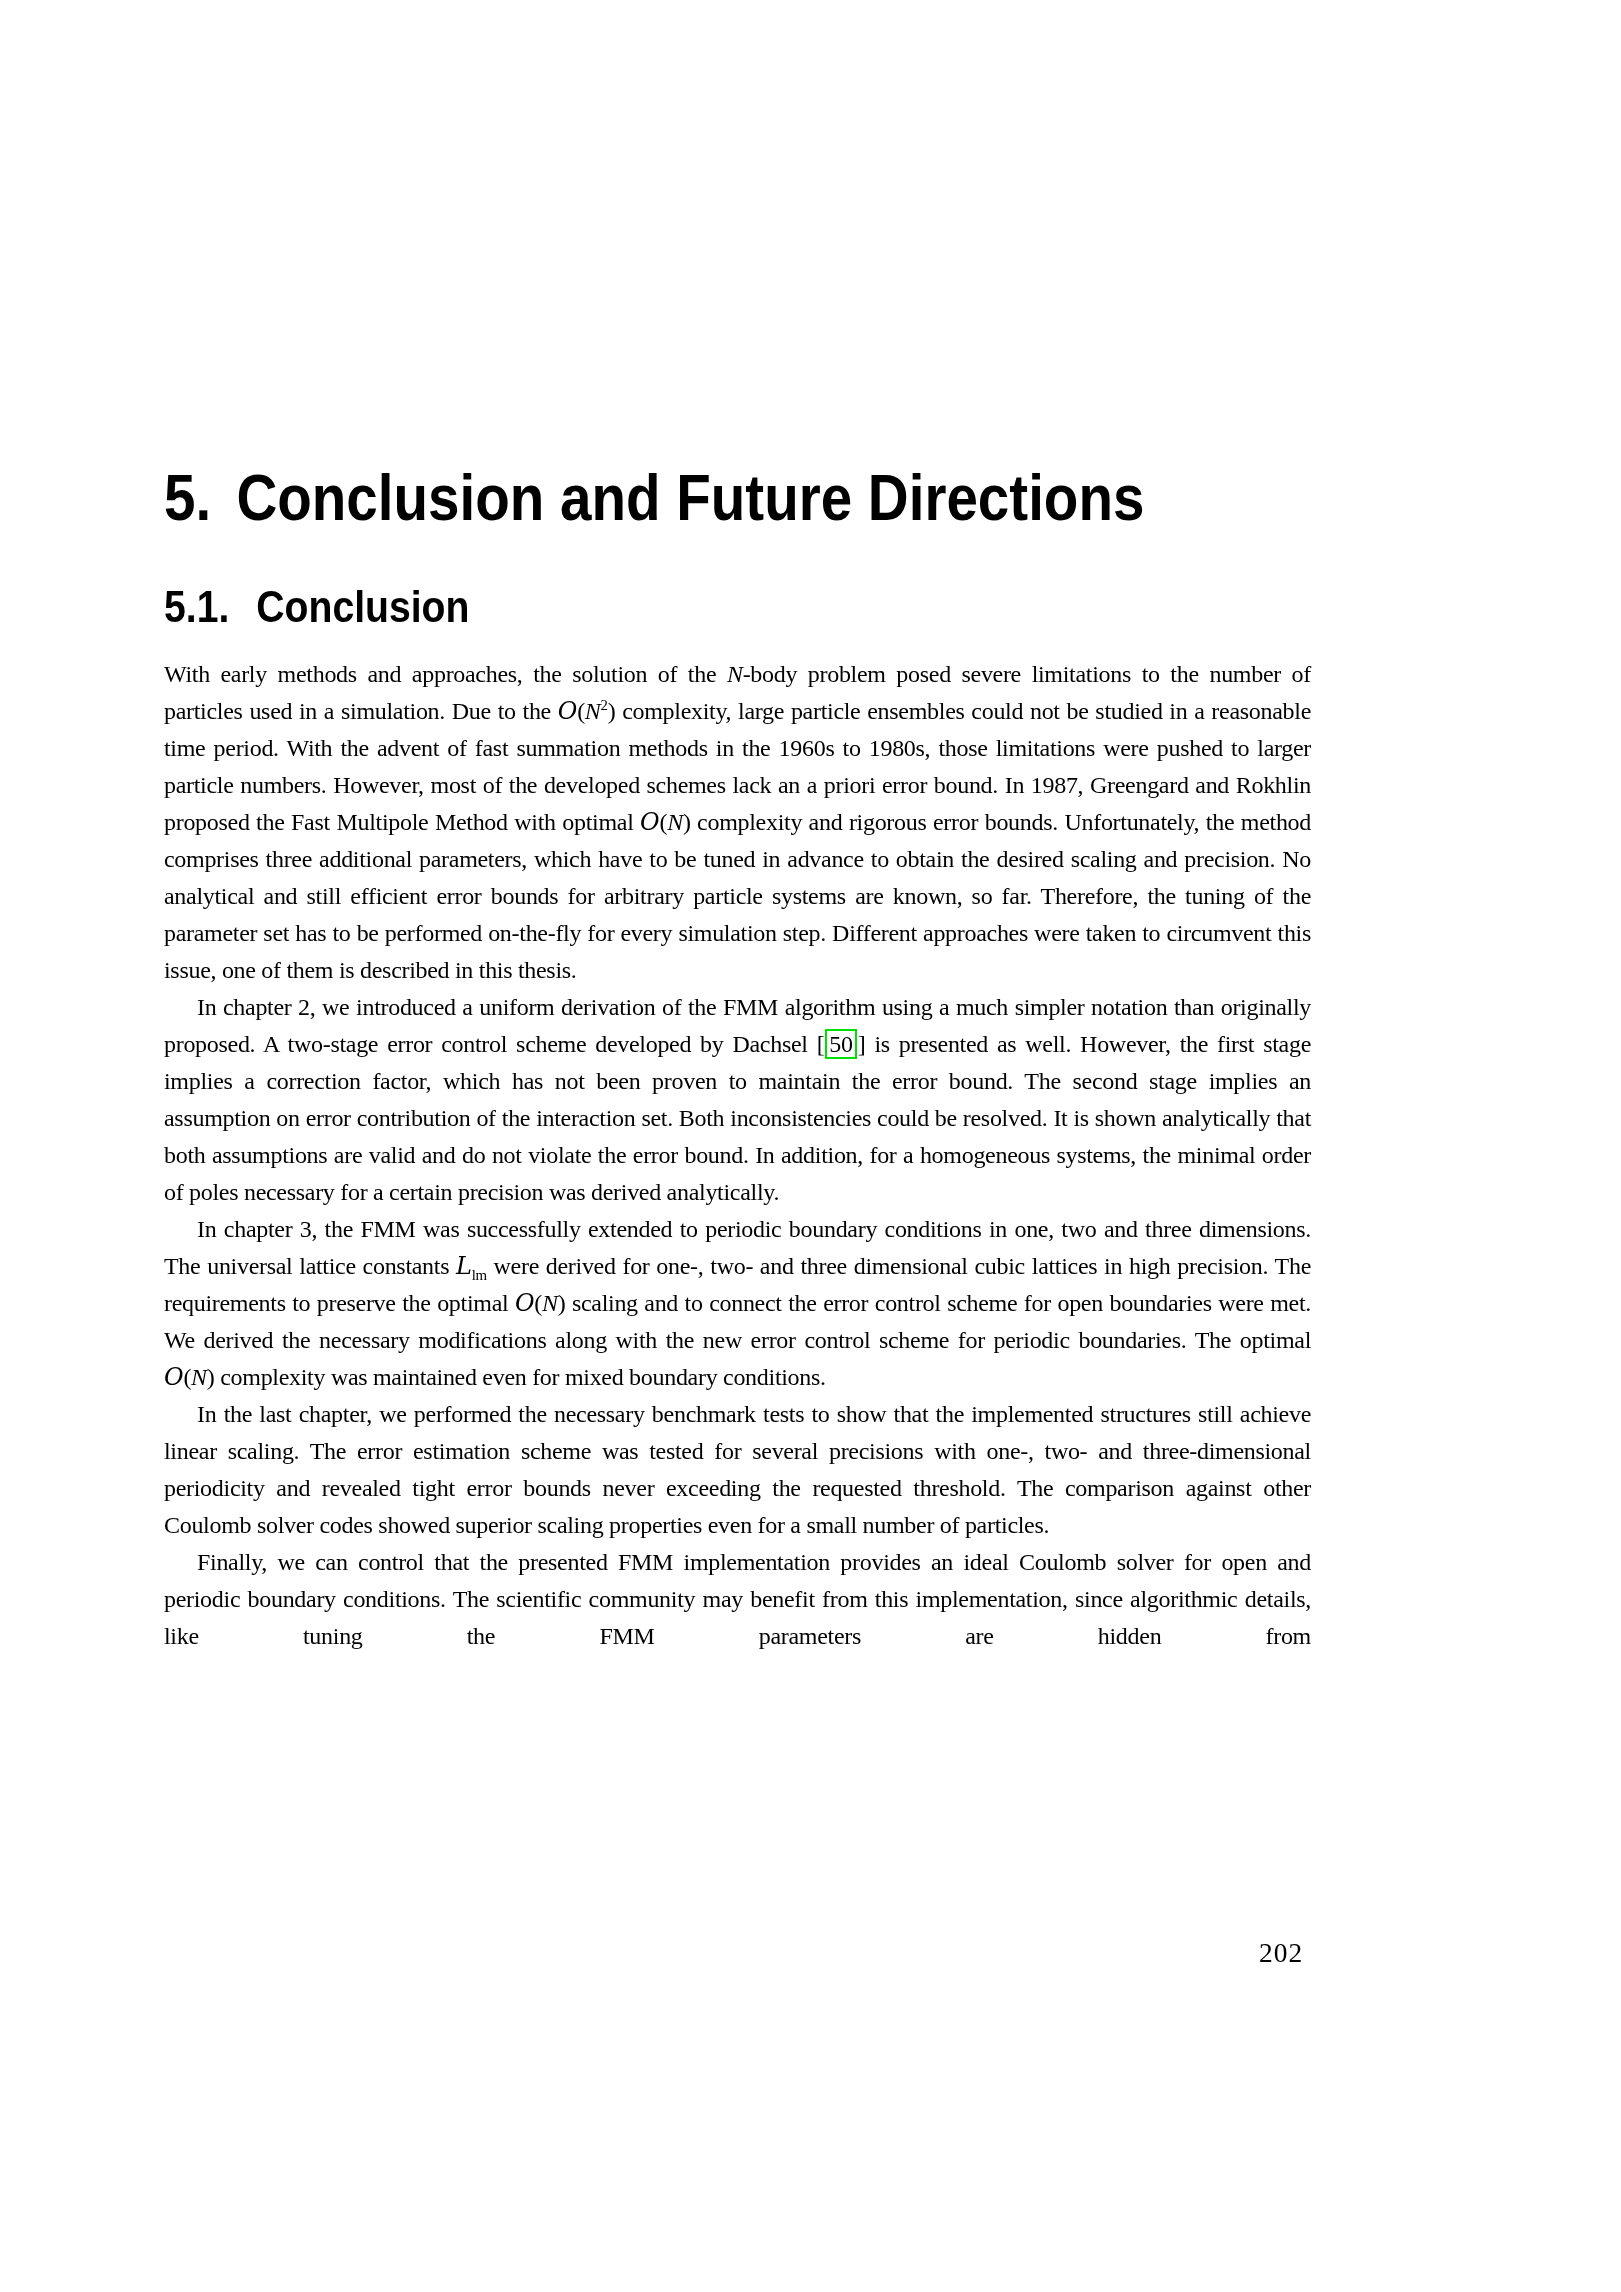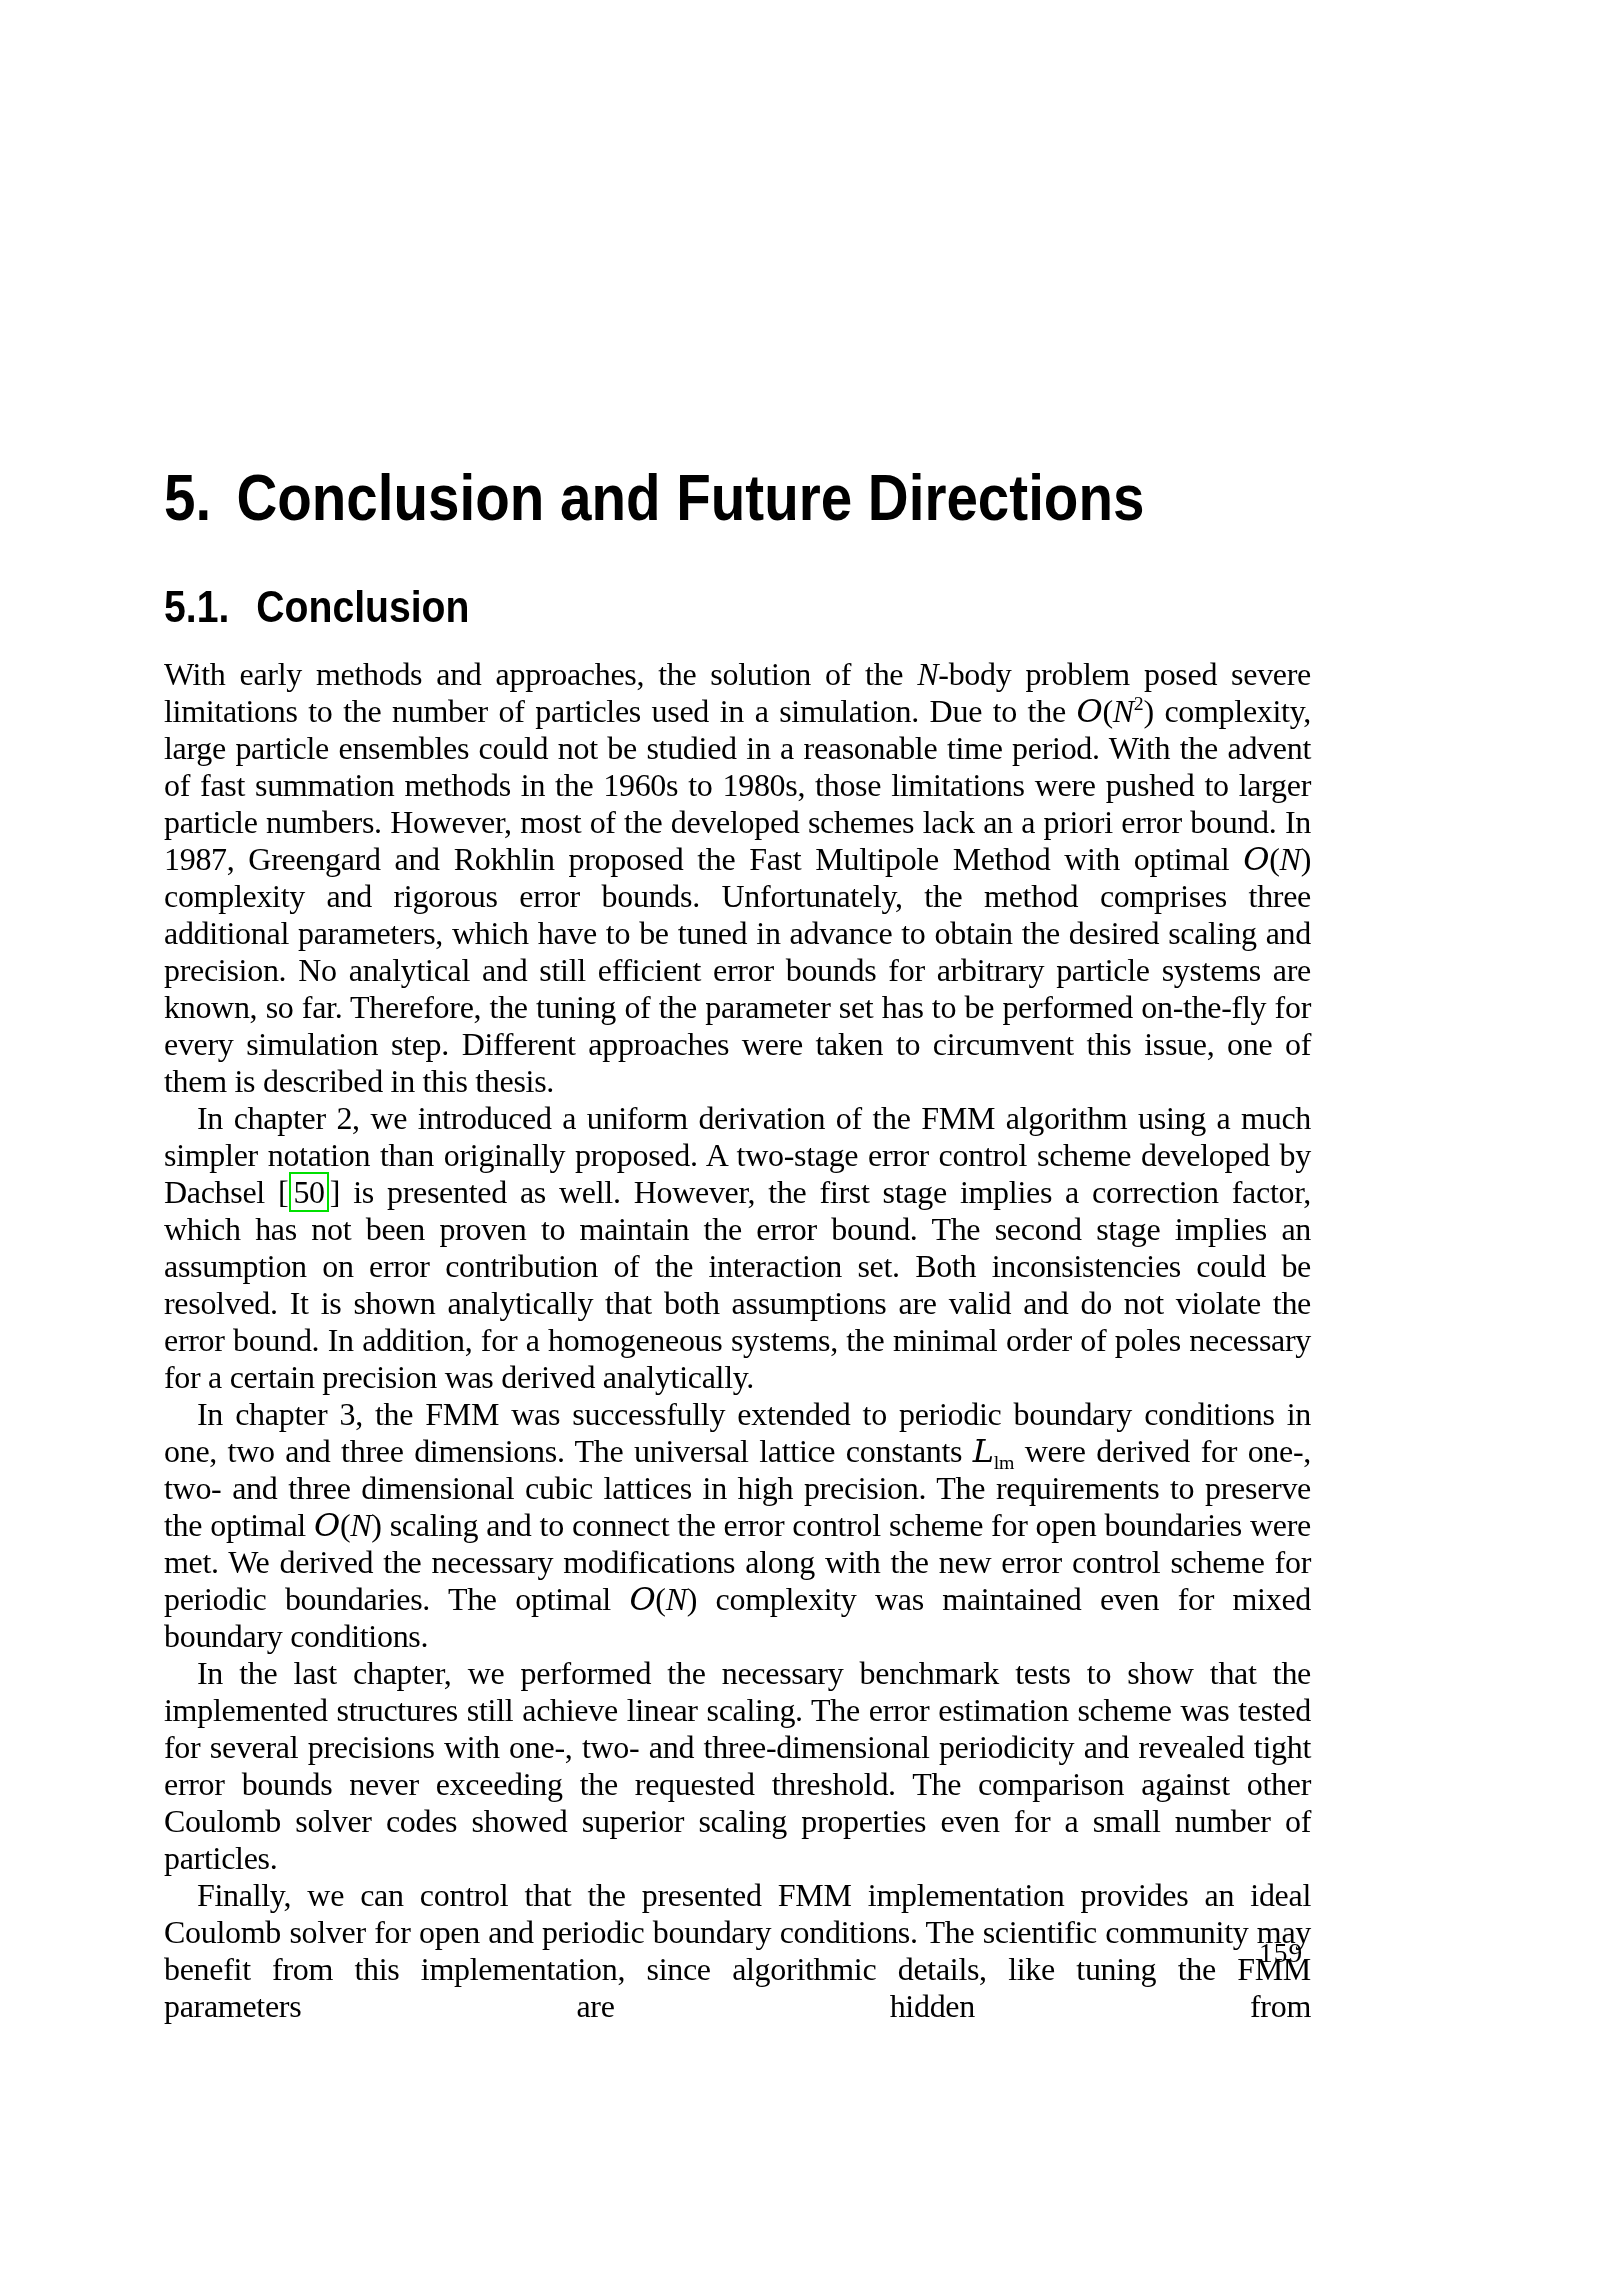--- a/index.html
+++ b/index.html
@@ -37,21 +37,21 @@
     line-height: 1;
     display: flex;
     gap: 31px;
     transform: scaleX(0.87);
     transform-origin: left center;
     white-space: nowrap;
   }
   .bodytext {
     margin-top: 27.4px;
     font-family: "Liberation Serif", "DejaVu Serif", serif;
-    font-size: 32px;
+    font-size: 24px;
     line-height: 37px;
     letter-spacing: -0.3px;
     text-align: justify;
   }
   .bodytext p { margin: 0; }
   .bodytext p.indent { text-indent: 33px; }
   .bodytext p.justify-last { text-align-last: justify; }
   .run-it  { font-style: italic; }
   .run-cal { font-style: italic; font-family: "DejaVu Serif", serif; }
   .run-sup { vertical-align: super; font-size: 0.62em; line-height: 0; }
@@ -91,16 +91,16 @@
     <div class="bodytext" id="bodytext">
         <p class=""><span class="run-t">With early methods and approaches, the solution of the </span><span class="run-it">N</span><span class="run-t">-body problem posed severe limitations to the number of particles used in a simulation. Due to the </span><span class="run-cal">O</span><span class="run-t">(</span><span class="run-it">N</span><span class="run-sup">2</span><span class="run-t">) complexity, large particle ensembles could not be studied in a reasonable time period. With the advent of fast summation methods in the 1960s to 1980s, those limitations were pushed to larger particle numbers. However, most of the developed schemes lack an a priori error bound. In 1987, Greengard and Rokhlin proposed the Fast Multipole Method with optimal </span><span class="run-cal">O</span><span class="run-t">(</span><span class="run-it">N</span><span class="run-t">) complexity and rigorous error bounds. Unfortunately, the method comprises three additional parameters, which have to be tuned in advance to obtain the desired scaling and precision. No analytical and still efficient error bounds for arbitrary particle systems are known, so far. Therefore, the tuning of the parameter set has to be performed on-the-fly for every simulation step. Different approaches were taken to circumvent this issue, one of them is described in this thesis.</span></p>
         <p class="indent"><span class="run-t">In chapter 2, we introduced a uniform derivation of the FMM algorithm using a much simpler notation than originally proposed. A two-stage error control scheme developed by Dachsel [</span><span class="run-cite" style="border-color: rgb(0, 224, 0);">50</span><span class="run-t">] is presented as well. However, the first stage implies a correction factor, which has not been proven to maintain the error bound. The second stage implies an assumption on error contribution of the interaction set. Both inconsistencies could be resolved. It is shown analytically that both assumptions are valid and do not violate the error bound. In addition, for a homogeneous systems, the minimal order of poles necessary for a certain precision was derived analytically.</span></p>
         <p class="indent"><span class="run-t">In chapter 3, the FMM was successfully extended to periodic boundary conditions in one, two and three dimensions. The universal lattice constants </span><span class="run-cal">L</span><span class="run-sub">lm</span><span class="run-t"> were derived for one-, two- and three dimensional cubic lattices in high precision. The requirements to preserve the optimal </span><span class="run-cal">O</span><span class="run-t">(</span><span class="run-it">N</span><span class="run-t">) scaling and to connect the error control scheme for open boundaries were met. We derived the necessary modifications along with the new error control scheme for periodic boundaries. The optimal </span><span class="run-cal">O</span><span class="run-t">(</span><span class="run-it">N</span><span class="run-t">) complexity was maintained even for mixed boundary conditions.</span></p>
         <p class="indent"><span class="run-t">In the last chapter, we performed the necessary benchmark tests to show that the implemented structures still achieve linear scaling. The error estimation scheme was tested for several precisions with one-, two- and three-dimensional periodicity and revealed tight error bounds never exceeding the requested threshold. The comparison against other Coulomb solver codes showed superior scaling properties even for a small number of particles.</span></p>
         <p class="indent justify-last"><span class="run-t">Finally, we can control that the presented FMM implementation provides an ideal Coulomb solver for open and periodic boundary conditions. The scientific community may benefit from this implementation, since algorithmic details, like tuning the FMM parameters are hidden from</span></p>
       </div>
 
   </div>
 
-  <div class="pageno">159</div>
+  <div class="pageno">202</div>
 
 </div>
 
 
 </body></html>

